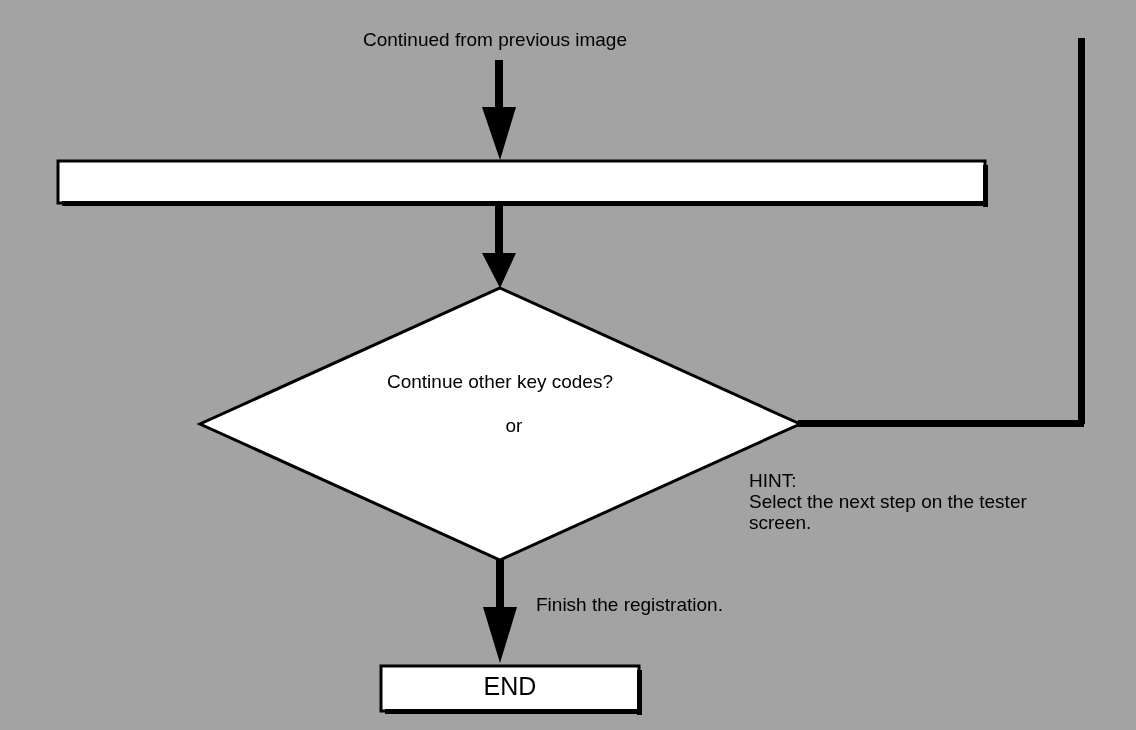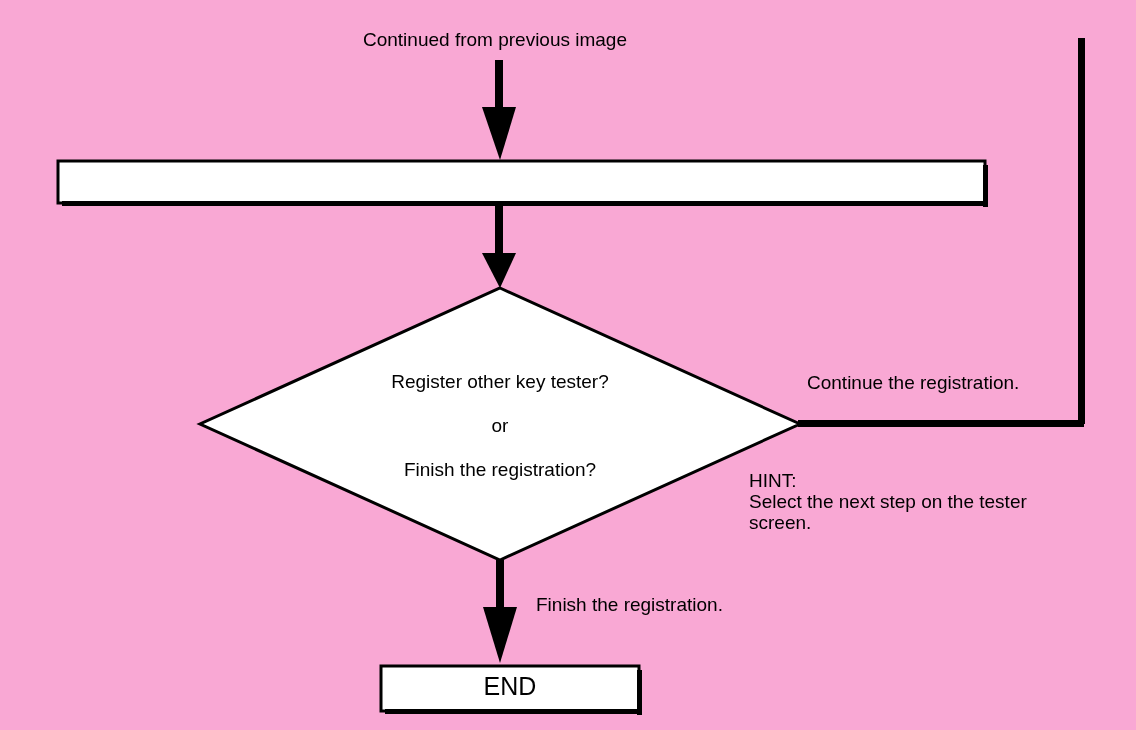--- a/index.html
+++ b/index.html
@@ -8,21 +8,21 @@
     background: #ffffff;
   }
   body {
     font-family: "Liberation Sans", sans-serif;
     color: #000000;
   }
   #flowchart-canvas {
     position: relative;
     width: 1136px;
     height: 730px;
-    background: #f9a8d4;
+    background: #a3a3a3;
     overflow: hidden;
   }
   #flow-svg {
     position: absolute;
     left: 0;
     top: 0;
     width: 1136px;
     height: 730px;
   }
   .lbl {
@@ -43,21 +43,21 @@
     text-align: center;
     font-size: 19px;
   }
   .lbl-dec-1 {
     left: 250px; top: 372px;
     width: 500px;
     text-align: center;
     font-size: 19px;
   }
   .lbl-dec-2 {
-    left: 250px; top: 416px;
+    left: 264px; top: 416px;
     width: 500px;
     text-align: center;
     font-size: 19px;
   }
   .lbl-dec-3 {
     left: 250px; top: 460px;
     width: 500px;
     text-align: center;
     font-size: 19px;
   }
@@ -122,27 +122,25 @@
       <rect x="381" y="666" width="258" height="45" fill="#ffffff" stroke="#000000" stroke-width="3"></rect>
       <rect x="637" y="670" width="5" height="45" fill="#000000"></rect>
       <rect x="385" y="709" width="257" height="5" fill="#000000"></rect>
     </g>
 
   </svg>
 
   <div class="lbl lbl-continued">Continued from previous image</div>
 
 
-  <div class="lbl lbl-dec-1">Register other key tester?</div>
+  <div class="lbl lbl-dec-1">Continue other key codes?</div>
 
   <div class="lbl lbl-dec-2">or</div>
 
-  <div class="lbl lbl-dec-3">Finish the registration?</div>
 
-  <div class="lbl lbl-continue-reg">Continue the registration.</div>
 
   <div class="lbl lbl-hint">HINT:
 Select the next step on the tester
 screen.</div>
 
   <div class="lbl lbl-finish-reg">Finish the registration.</div>
 
   <div class="lbl lbl-end">END</div>
 
 </div>

